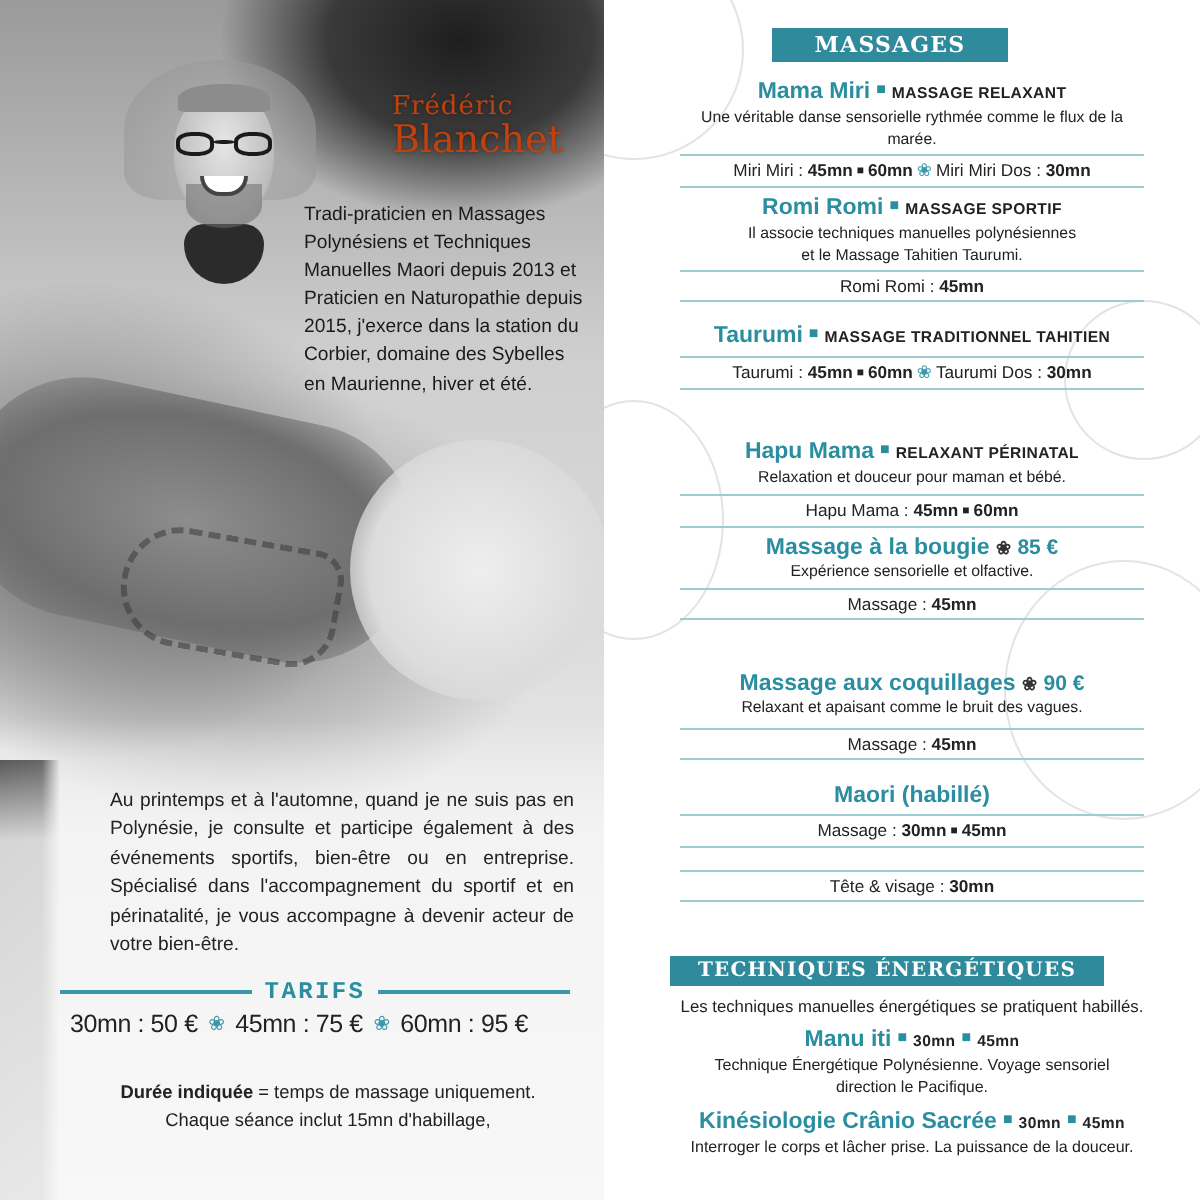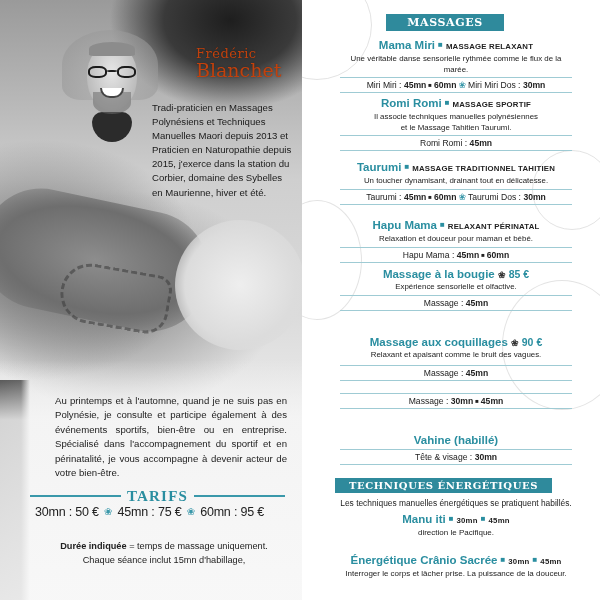--- a/index.html
+++ b/index.html
@@ -64,21 +64,21 @@
   .name { position: absolute; left: 152px; top: 47px; color: #c2410c; font-family: "DejaVu Serif", serif; font-weight: normal; line-height: 1; text-shadow: 0 0 2px rgba(0,0,0,.3); margin-left: 44px; }
   .name .first { display: block; font-size: 13px; letter-spacing: .5px; }
   .name .last { display: block; font-size: 19px; margin-top: 1px; }
 
   .bio { position: absolute; left: 152px; top: 101px; width: 140px; font-size: 9.6px; line-height: 14.1px; color: #1a1a1a; }
 
   .para { position: absolute; left: 55px; top: 394px; width: 232px; font-size: 9.6px; line-height: 14.4px; color: #222; text-align: justify; }
 
   .tarifs-head { position: absolute; left: 30px; top: 490px; width: 255px; height: 12px; display: flex; align-items: center; }
   .tarifs-head .line { flex: 1; height: 1.5px; background: #3a98aa; }
-  .tarifs-head .label { padding: 0 6px; color: #2a8ea0; font-family: Liberation Serif, serif; font-weight: bold; font-size: 15px; letter-spacing: 1.2px; }
+  .tarifs-head .label { padding: 0 6px; color: #2a8ea0; font-family: Liberation Mono, monospace; font-weight: bold; font-size: 12px; letter-spacing: 1.2px; }
 
   .tarifs-row { position: absolute; left: 35px; top: 505px; width: 260px; font-size: 12.5px; color: #222; white-space: nowrap; letter-spacing: -.2px; }
   .tarifs-row b { font-weight: normal; }
   .flower-sm { display: inline-block; color: #3a98aa; font-size: 10px; margin: 0 2px; vertical-align: 1px; }
 
   .note { position: absolute; left: 35px; top: 540px; width: 258px; text-align: center; font-size: 9.2px; line-height: 13.5px; color: #222; }
   .note b { font-weight: bold; }
 
   
   .right { position: absolute; left: 302px; top: 0; width: 298px; height: 600px; background: #fff; overflow: hidden; }
@@ -176,21 +176,20 @@
   <div class="title"><span>Romi Romi</span><span class="dot">■</span><span class="sub">MASSAGE SPORTIF</span></div>
   <div class="desc">Il associe techniques manuelles polynésiennes</div>
   <div class="desc">et le Massage Tahitien Taurumi.</div>
   <div class="dur">
     <span>Romi Romi :</span> <b>45mn</b>
   </div>
 </div>
 
 <div class="item" style="top:160px;">
   <div class="title"><span>Taurumi</span><span class="dot">■</span><span class="sub">MASSAGE TRADITIONNEL TAHITIEN</span></div>
-  <div class="desc">Un toucher dynamisant, drainant tout en délicatesse.</div>
   <div class="dur">
     <span>Taurumi :</span> <b>45mn</b><span class="dot">■</span><b>60mn</b><span class="fl">❀</span><span>Taurumi Dos :</span> <b>30mn</b>
   </div>
 </div>
 
 <div class="item" style="top:218px;">
   <div class="title"><span>Hapu Mama</span><span class="dot">■</span><span class="sub">RELAXANT PÉRINATAL</span></div>
   <div class="desc">Relaxation et douceur pour maman et bébé.</div>
   <div class="dur">
     <span>Hapu Mama :</span> <b>45mn</b><span class="dot">■</span><b>60mn</b>
@@ -207,39 +206,40 @@
 
 <div class="item" style="top:335px;">
   <div class="title"><span>Massage aux coquillages</span> <span class="fl" style="color:#333;font-size:9px;">❀</span> <span class="price">90 €</span></div>
   <div class="desc">Relaxant et apaisant comme le bruit des vagues.</div>
   <div class="dur" style="margin-top:4px;">
     <span>Massage :</span> <b>45mn</b>
   </div>
 </div>
 
 <div class="item" style="top:391px;">
+  <div class="title">Maori (habillé)</div>
   <div class="dur">
     <span>Massage :</span> <b>30mn</b><span class="dot">■</span><b>45mn</b>
   </div>
 </div>
 
 <div class="item" style="top:433px;">
-  <div class="title">Vahine (habillé)</div>
   <div class="dur">
     <span>Tête &amp; visage :</span> <b>30mn</b>
   </div>
 </div>
 
 <div class="band" style="left:335px;top:478px;width:217px;height:15px;font-size:10px;line-height:15px;">TECHNIQUES ÉNERGÉTIQUES</div>
 
 <div class="item wide" style="top:498px;">
   <div class="desc" style="font-size:8.4px;">Les techniques manuelles énergétiques se pratiquent habillés.</div>
 </div>
 
 <div class="item wide" style="top:512px;">
   <div class="title"><span>Manu iti</span><span class="dot">■</span><span class="sub">30mn</span><span class="dot">■</span><span class="sub">45mn</span></div>
+  <div class="desc">Technique Énergétique Polynésienne. Voyage sensoriel</div>
   <div class="desc">direction le Pacifique.</div>
 </div>
 
 <div class="item wide" style="top:553px;">
-  <div class="title"><span>Énergétique Crânio Sacrée</span><span class="dot">■</span><span class="sub">30mn</span><span class="dot">■</span><span class="sub">45mn</span></div>
+  <div class="title"><span>Kinésiologie Crânio Sacrée</span><span class="dot">■</span><span class="sub">30mn</span><span class="dot">■</span><span class="sub">45mn</span></div>
   <div class="desc">Interroger le corps et lâcher prise. La puissance de la douceur.</div>
 </div>
 
 </body></html>

